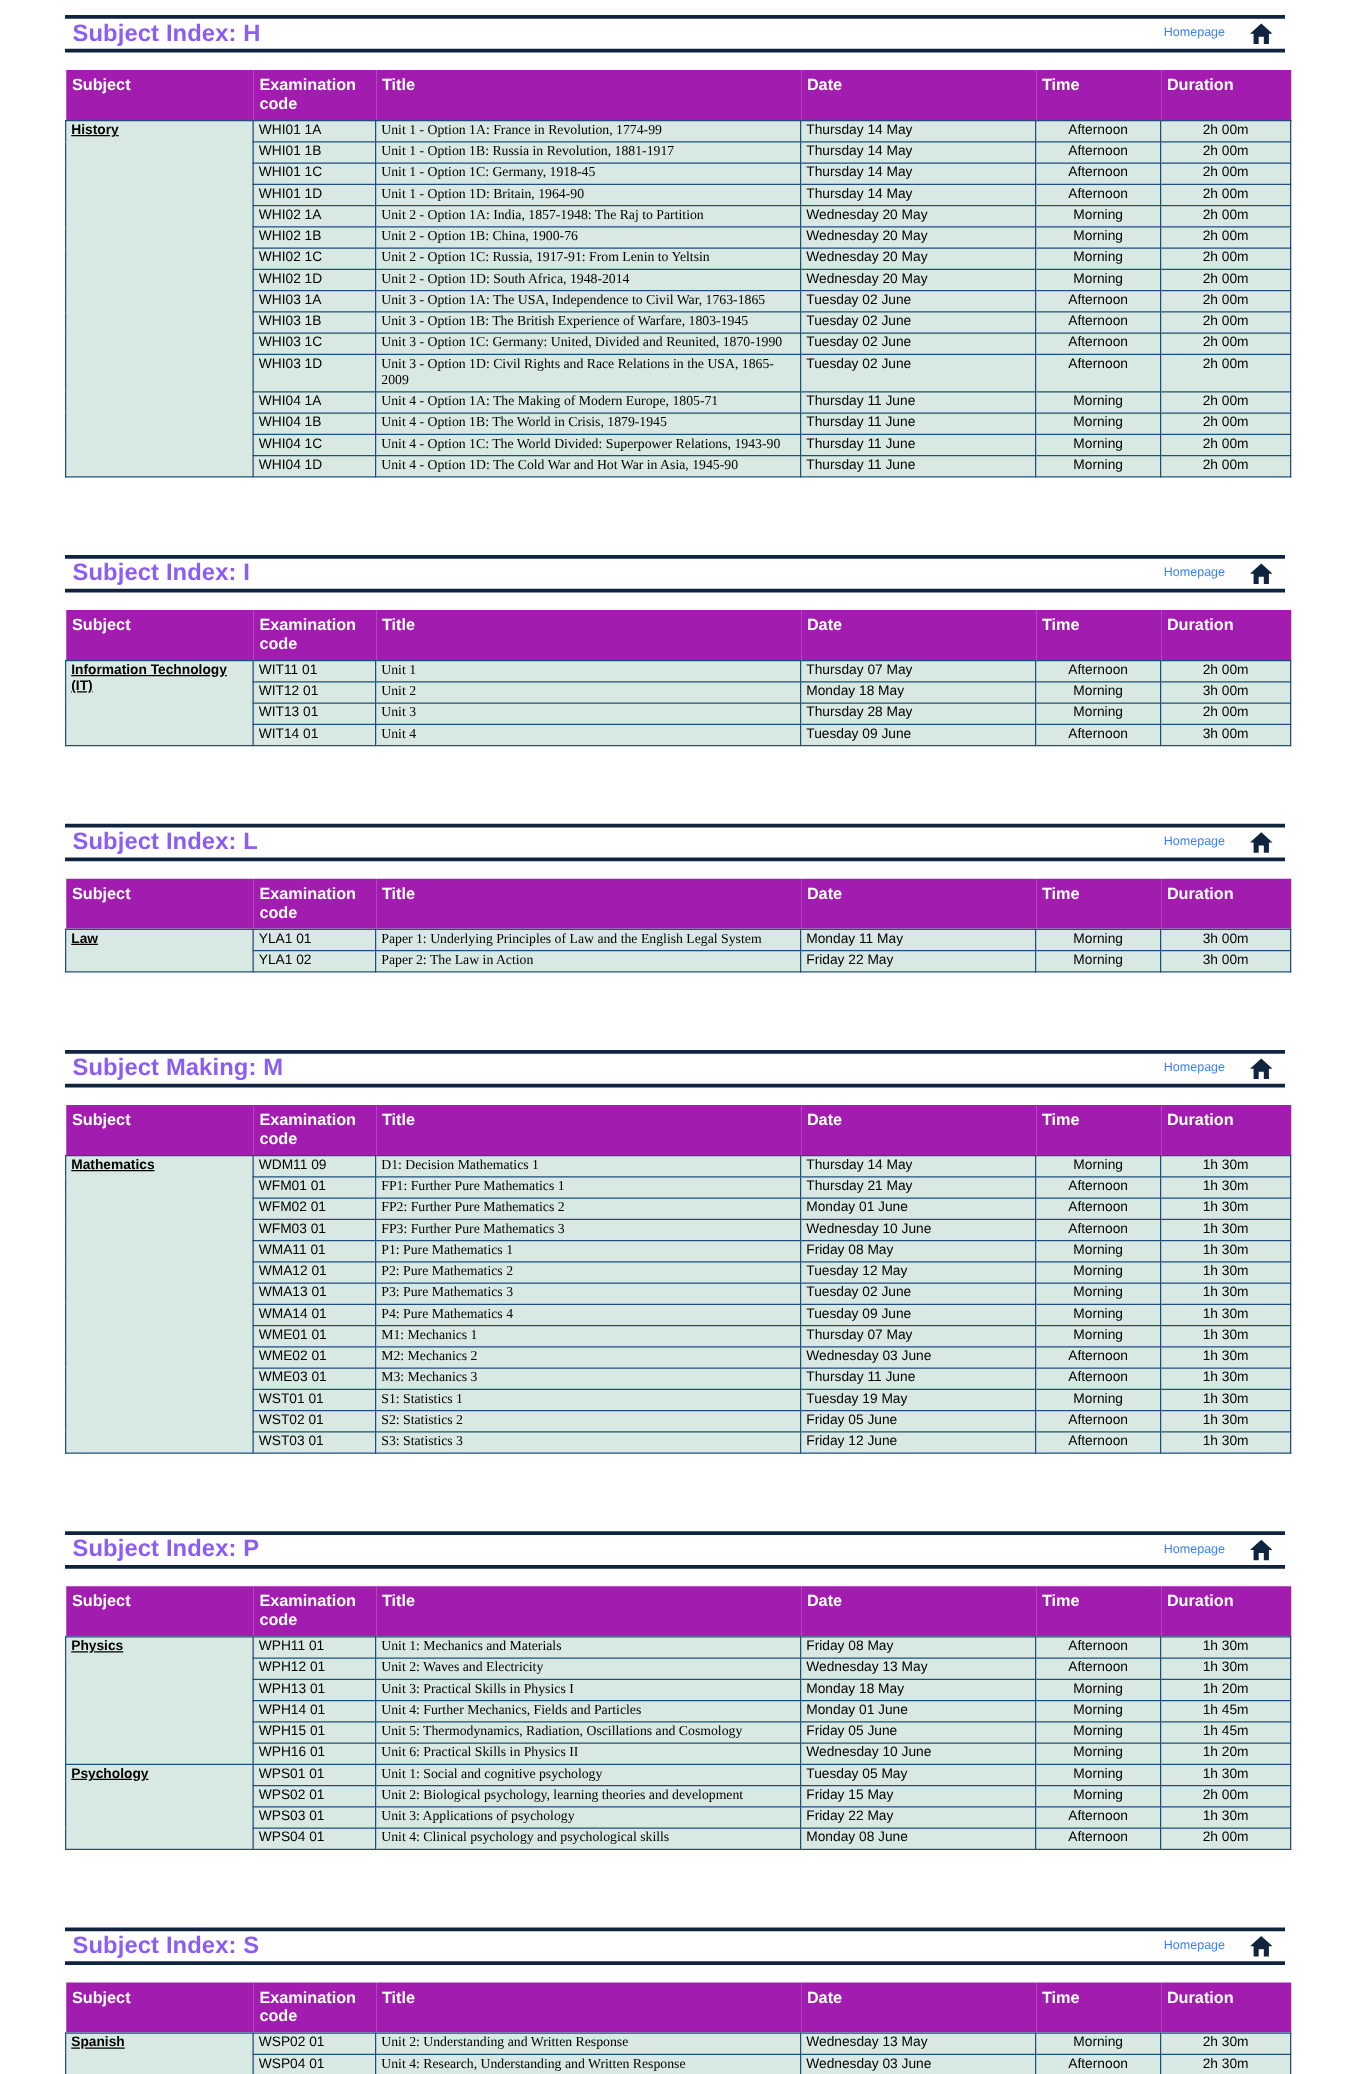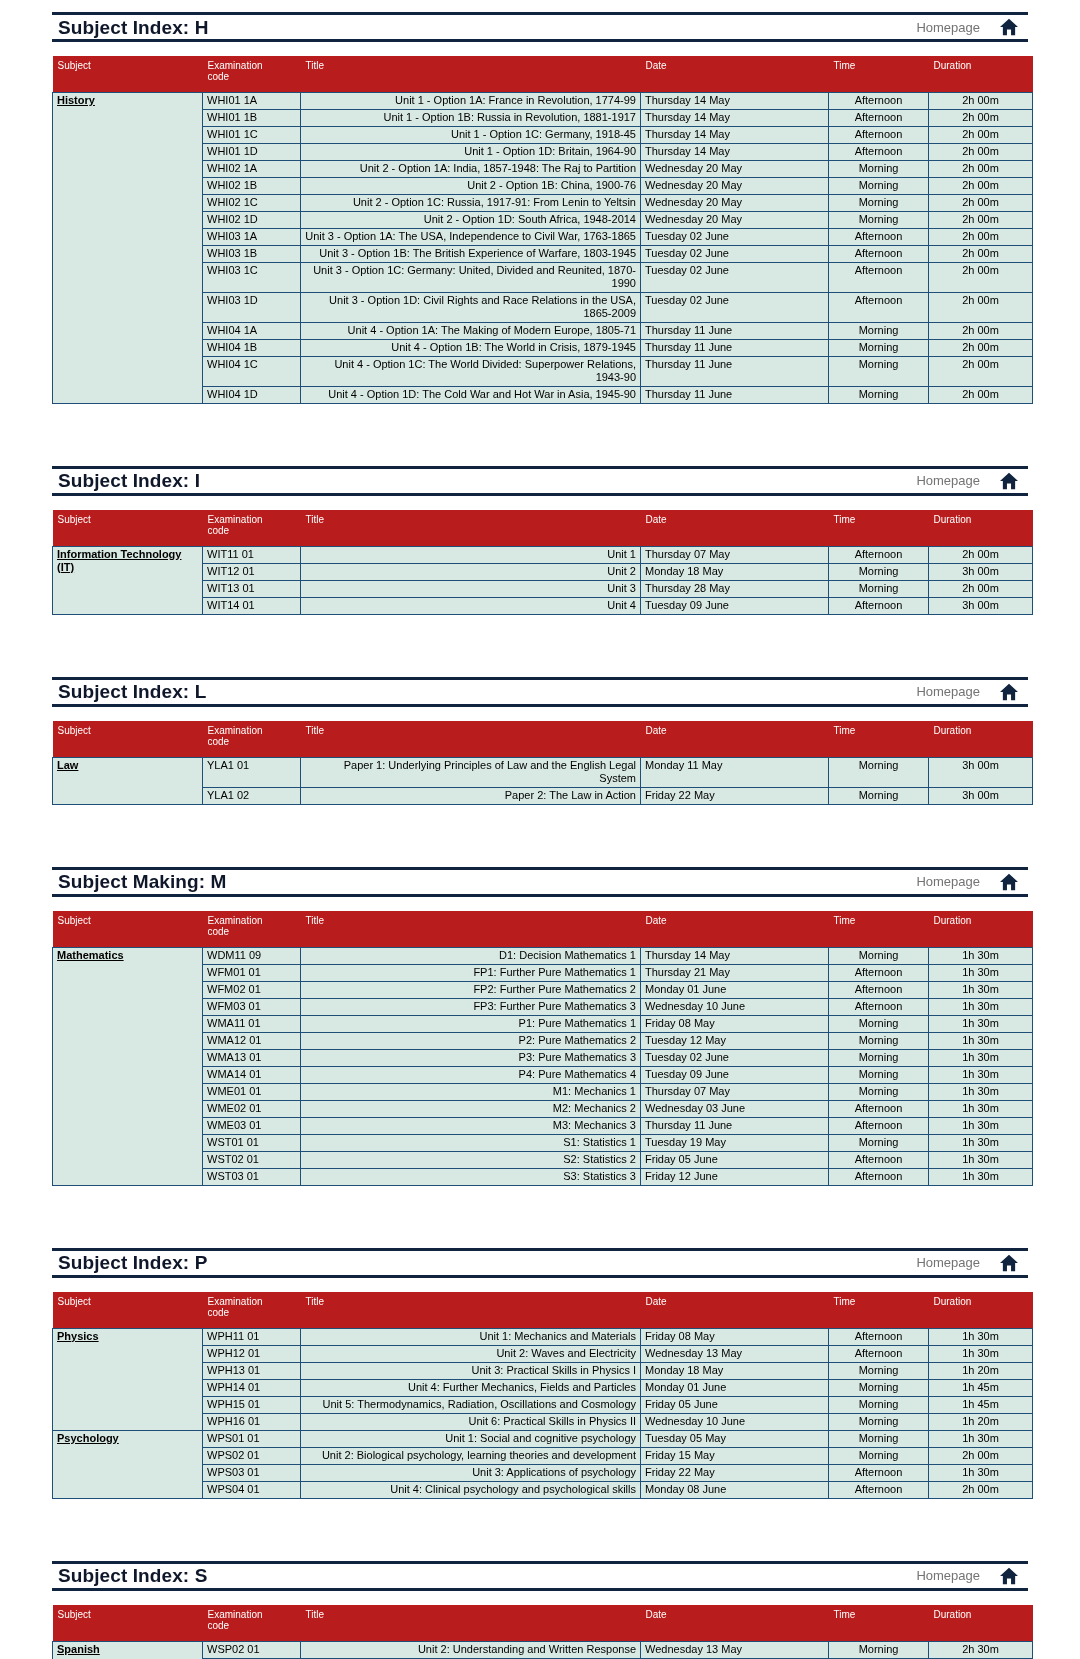--- a/index.html
+++ b/index.html
@@ -32,33 +32,33 @@
     height: 30px;
     display: flex;
     align-items: center;
     justify-content: space-between;
     padding: 0 2px 0 6px;
     box-sizing: border-box;
   }
   .section-title {
     font-size: 19px;
     font-weight: bold;
-    color: #0f172a;
+    color: #8b5cf6;
     letter-spacing: 0.1px;
     line-height: 1;
   }
   .homepage-group {
     display: flex;
     align-items: center;
     gap: 18px;
     padding-right: 6px;
   }
   .homepage-link {
-    font-size: 13px;
-    color: #737373;
+    font-size: 10px;
+    color: #3b82f6;
     line-height: 1;
     cursor: pointer;
   }
   .home-icon {
     display: inline-block;
     width: 22px;
     height: 18px;
     line-height: 1;
     color: #10243f;
     cursor: pointer;
@@ -68,24 +68,24 @@
   
   .tbl-wrap {
     margin-top: 14px;
   }
   table.timetable {
     border-collapse: collapse;
     width: 920px;
     table-layout: fixed;
   }
   table.timetable thead th {
-    background: #b91c1c;
+    background: #a21caf;
     color: #ffffff;
-    font-size: 10px;
-    font-weight: normal;
+    font-size: 13px;
+    font-weight: bold;
     text-align: left;
     vertical-align: top;
     padding: 4px 5px 6px 5px;
     height: 26px;
     border: none;
   }
   thead th.c-subject { width: 140px; }
   thead th.c-code    { width: 88px;  }
   thead th.c-title   { width: 330px; }
   thead th.c-date    { width: 178px; }
@@ -108,21 +108,21 @@
     border-left: 1px solid #1f4e79;
     border-right: 1px solid #1f4e79;
     border-bottom: 1px solid #1f4e79;
     padding-top: 2px;
     text-decoration: underline;
   }
   td.code-cell { }
   td.time-cell { text-align: center; }
   td.dur-cell  { text-align: center; margin-left: 16px; }
   td.date-cell { text-align: left; }
-  td.title-cell { text-align: right; }
+  td.title-cell { text-align: left; font-family: Liberation Serif, serif; }
 
   
   .gap-h   { height: 62px; }
   .gap-i   { height: 62px; }
   .gap-l   { height: 62px; }
   .gap-m   { height: 62px; }
   .gap-p   { height: 62px; }
 </style>
 </head>
 <body>

